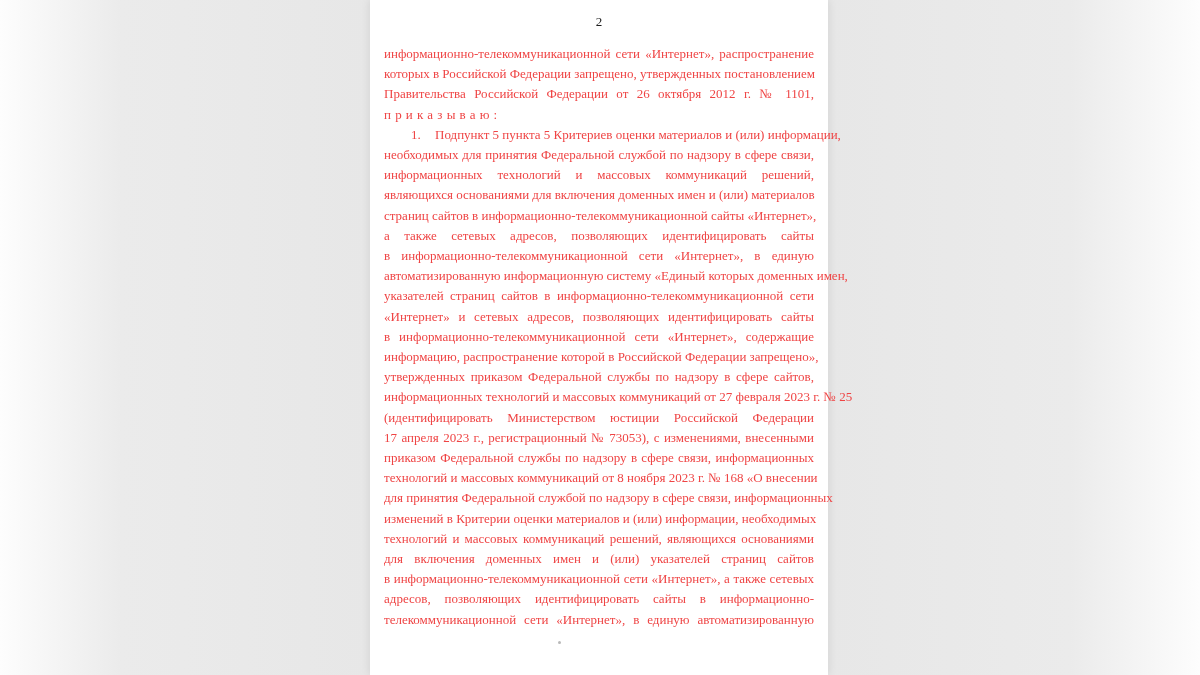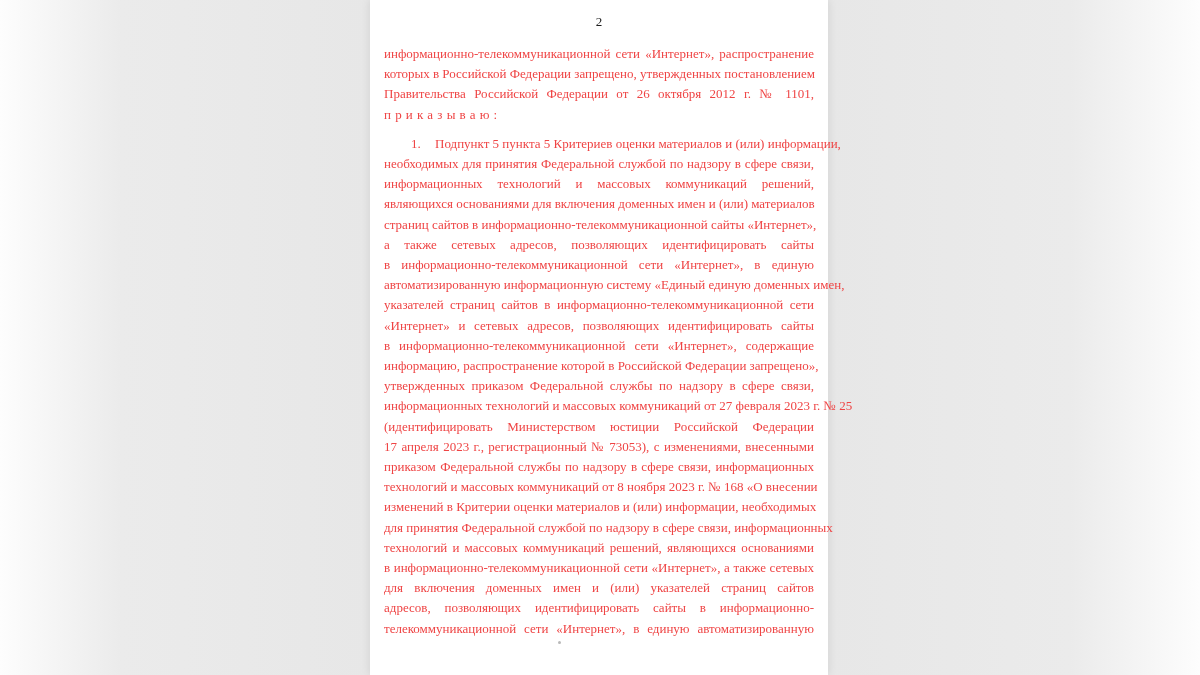--- a/index.html
+++ b/index.html
@@ -24,21 +24,21 @@
   .textblock { margin-top: 14px; color: #ef4444; font-size: 13px; }
   .line {
     line-height: 20.2px;
     text-align: justify; text-align-last: justify;
     white-space: nowrap;
   }
   .line.spaced {
     text-align: center; text-align-last: left;
     letter-spacing: 4.2px;
   }
-  .line.indent { padding-left: 27px; margin-top: 9px; }
+  .line.indent { padding-left: 27px; margin-top: 0; }
   .num { display: inline-block; width: 24px; letter-spacing: 0; }
   .speck {
     position: absolute; left: 188px; top: 641px;
     width: 3px; height: 3px; border-radius: 50%;
     background: #b9b9b9; filter: blur(0.5px);
   }
 </style>
 </head>
 <body>
 
@@ -50,34 +50,34 @@
         <div class="line">которых в Российской Федерации запрещено, утвержденных постановлением</div>
         <div class="line">Правительства Российской Федерации от 26 октября 2012 г. № 1101,</div>
         <div class="line spaced">приказываю:</div>
         <div class="line indent"><span class="num">1.</span>Подпункт 5 пункта 5 Критериев оценки материалов и (или) информации,</div>
         <div class="line">необходимых для принятия Федеральной службой по надзору в сфере связи,</div>
         <div class="line">информационных технологий и массовых коммуникаций решений,</div>
         <div class="line">являющихся основаниями для включения доменных имен и (или) материалов</div>
         <div class="line">страниц сайтов в информационно-телекоммуникационной сайты «Интернет»,</div>
         <div class="line">а также сетевых адресов, позволяющих идентифицировать сайты</div>
         <div class="line">в информационно-телекоммуникационной сети «Интернет», в единую</div>
-        <div class="line">автоматизированную информационную систему «Единый единую доменных имен,</div>
+        <div class="line">автоматизированную информационную систему «Единый которых доменных имен,</div>
         <div class="line">указателей страниц сайтов в информационно-телекоммуникационной сети</div>
         <div class="line">«Интернет» и сетевых адресов, позволяющих идентифицировать сайты</div>
         <div class="line">в информационно-телекоммуникационной сети «Интернет», содержащие</div>
         <div class="line">информацию, распространение которой в Российской Федерации запрещено»,</div>
-        <div class="line">утвержденных приказом Федеральной службы по надзору в сфере связи,</div>
+        <div class="line">утвержденных приказом Федеральной службы по надзору в сфере сайтов,</div>
         <div class="line">информационных технологий и массовых коммуникаций от 27 февраля 2023 г. № 25</div>
         <div class="line">(идентифицировать Министерством юстиции Российской Федерации</div>
         <div class="line">17 апреля 2023 г., регистрационный № 73053), с изменениями, внесенными</div>
         <div class="line">приказом Федеральной службы по надзору в сфере связи, информационных</div>
         <div class="line">технологий и массовых коммуникаций от 8 ноября 2023 г. № 168 «О внесении</div>
+        <div class="line">для принятия Федеральной службой по надзору в сфере связи, информационных</div>
         <div class="line">изменений в Критерии оценки материалов и (или) информации, необходимых</div>
-        <div class="line">для принятия Федеральной службой по надзору в сфере связи, информационных</div>
         <div class="line">технологий и массовых коммуникаций решений, являющихся основаниями</div>
+        <div class="line">для включения доменных имен и (или) указателей страниц сайтов</div>
         <div class="line">в информационно-телекоммуникационной сети «Интернет», а также сетевых</div>
-        <div class="line">для включения доменных имен и (или) указателей страниц сайтов</div>
         <div class="line">адресов, позволяющих идентифицировать сайты в информационно-</div>
         <div class="line">телекоммуникационной сети «Интернет», в единую автоматизированную</div>
       </div>
     <span class="speck"></span>
   </div>
 </div>
 
 </body></html>

